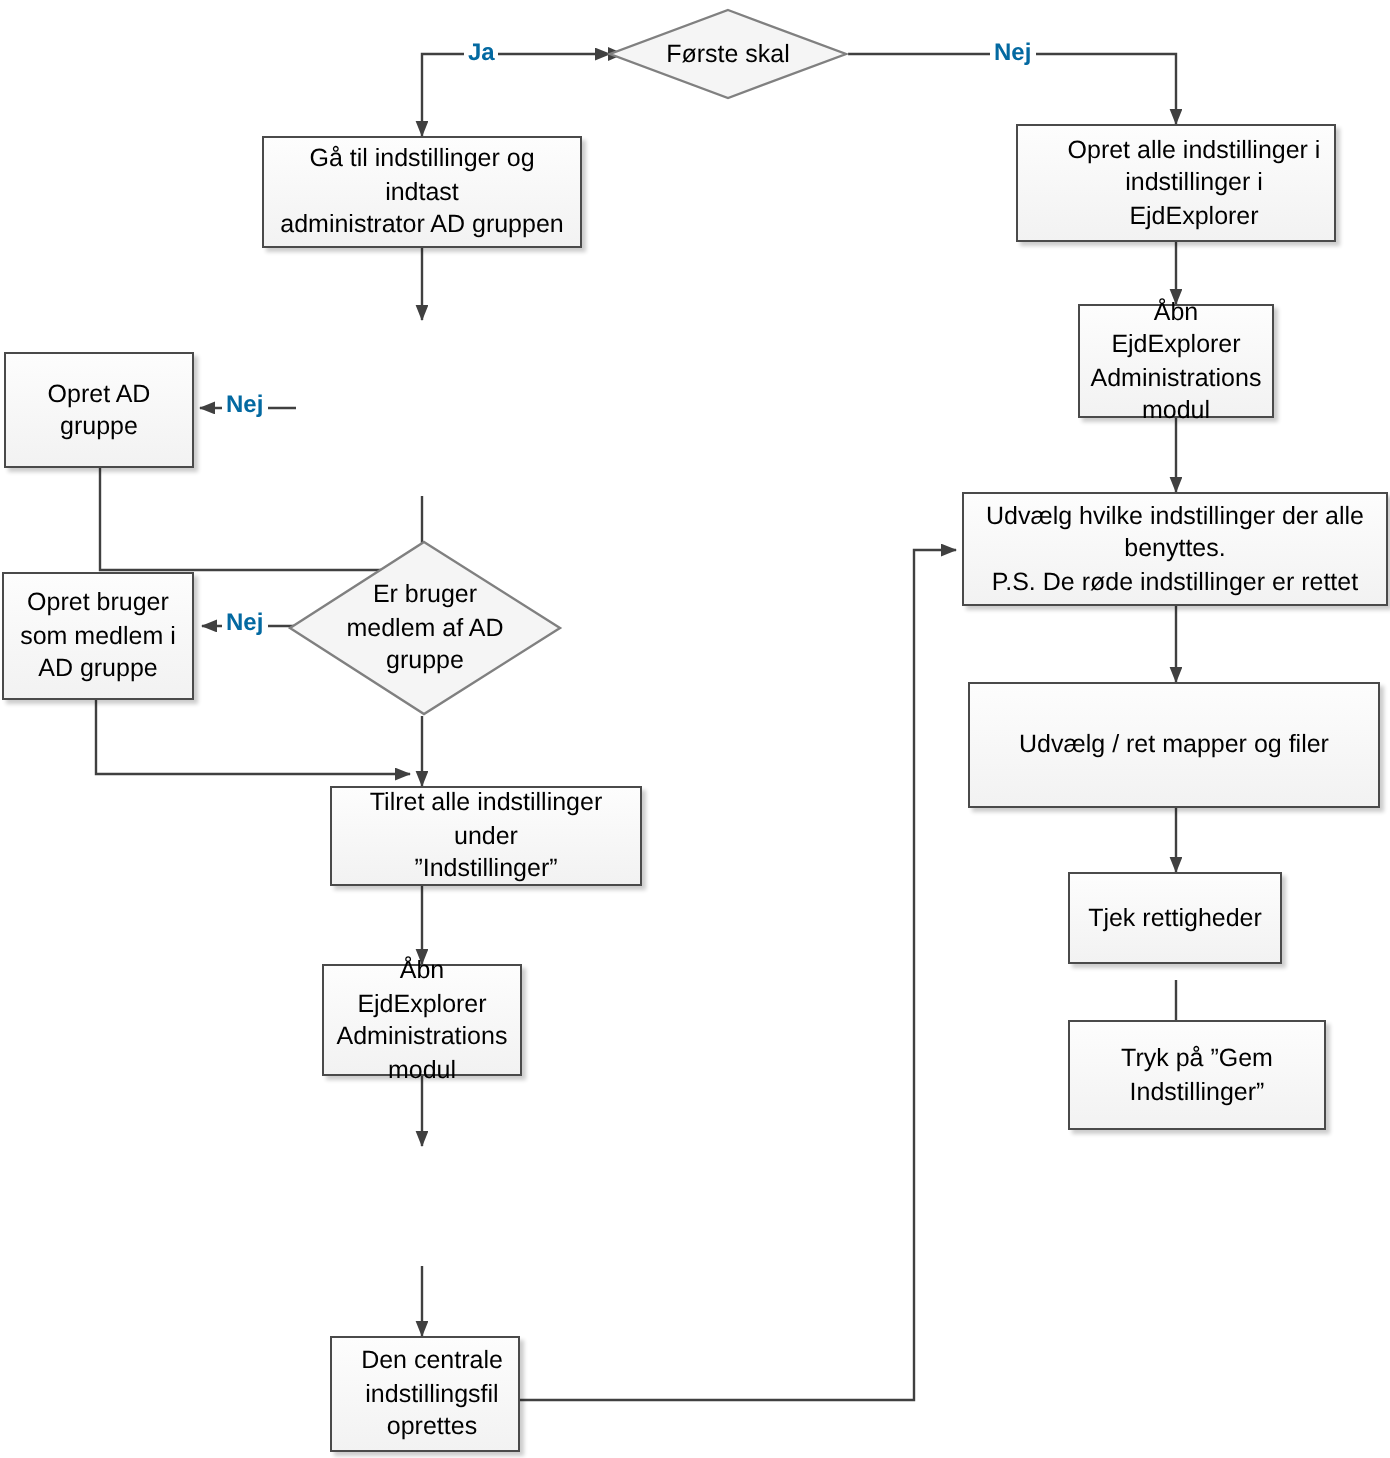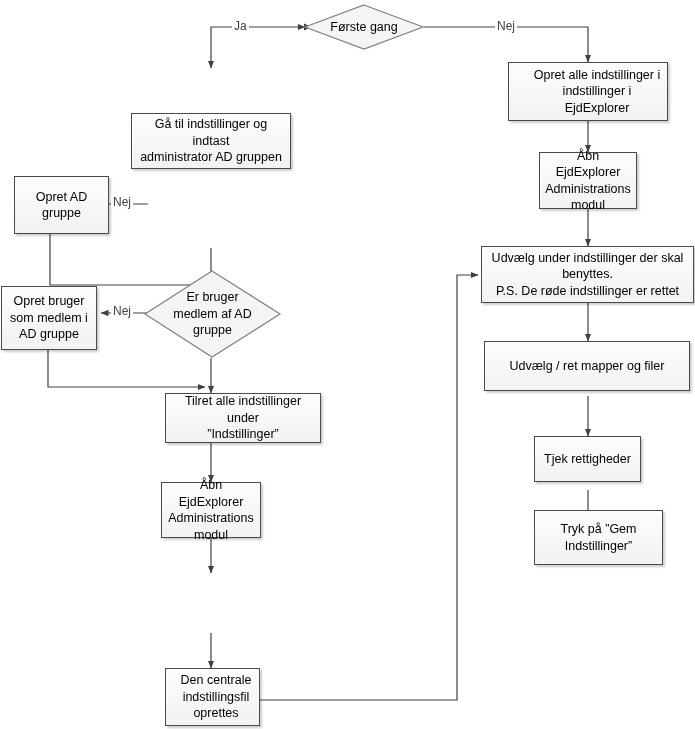--- a/index.html
+++ b/index.html
@@ -58,25 +58,26 @@
     left: 0; top: 0; right: 0; bottom: 0;
   }
   .decision .dia-label {
     position: relative;
     z-index: 2;
     padding: 0 6px;
   }
   .edge-label {
     position: absolute;
     font-size: 12px;
-    color: #404040;
+    color: #0369a1;
     background: #ffffff;
     padding: 0 2px;
     line-height: 1;
     white-space: nowrap;
+    font-weight: bold;
   }
 </style>
 </head>
 <body>
 
 <div id="canvas">
 
   <svg id="wires" viewBox="0 0 695 729" xmlns="http://www.w3.org/2000/svg">
     <defs>
       <marker id="arrow" markerWidth="9" markerHeight="9" refX="7.5" refY="3.2" orient="auto" markerUnits="userSpaceOnUse">
@@ -127,30 +128,30 @@
 
     <g stroke="none" fill="#404040">
       <path d="M312,27 L304,23.5 L304,30.5 z"></path>
     </g>
   </svg>
 
   <div class="decision" style="left:303px; top:3px; width:122px; height:48px;">
     <svg class="dia-shape" viewBox="0 0 122 48" preserveAspectRatio="none">
       <polygon points="61,2 120,24 61,46 2,24" fill="#f5f5f5" stroke="#808080" stroke-width="1.2"></polygon>
     </svg>
-    <span class="dia-label">Første gang</span>
-  </div>
-
-  <div class="node" style="left:131px; top:68px; width:160px; height:56px;margin-top:45px;">
+    <span class="dia-label">Første skal</span>
+  </div>
+
+  <div class="node" style="left:131px; top:68px; width:160px; height:56px;">
     <span>Gå til indstillinger og indtast
 administrator AD gruppen</span>
   </div>
 
 
-  <div class="node" style="left:14px; top:176px; width:95px; height:58px;">
+  <div class="node" style="left:2px; top:176px; width:95px; height:58px;">
     <span>Opret AD
 gruppe</span>
   </div>
 
   <div class="decision" style="left:143px; top:269px; width:139px; height:90px;">
     <svg class="dia-shape" viewBox="0 0 139 90" preserveAspectRatio="none">
       <polygon points="69,2 137,45 69,88 2,45" fill="#f5f5f5" stroke="#808080" stroke-width="1.2"></polygon>
     </svg>
     <span class="dia-label">Er bruger
 medlem af AD
@@ -186,26 +187,26 @@
 indstillinger i EjdExplorer</span>
   </div>
 
   <div class="node" style="left:539px; top:152px; width:98px; height:57px;">
     <span>Åbn EjdExplorer
 Administrations
 modul</span>
   </div>
 
   <div class="node" style="left:481px; top:246px; width:213px; height:57px;">
-    <span>Udvælg under indstillinger der skal
+    <span>Udvælg hvilke indstillinger der alle
 benyttes.
 P.S. De røde indstillinger er rettet</span>
   </div>
 
-  <div class="node" style="left:484px; top:341px; width:206px; height:50px;">
+  <div class="node" style="left:484px; top:341px; width:206px; height:63px;">
     <span>Udvælg / ret mapper og filer</span>
   </div>
 
   <div class="node" style="left:534px; top:436px; width:107px; height:46px;">
     <span>Tjek rettigheder</span>
   </div>
 
   <div class="node" style="left:534px; top:510px; width:129px; height:55px;">
     <span>Tryk på ”Gem
 Indstillinger”</span>

